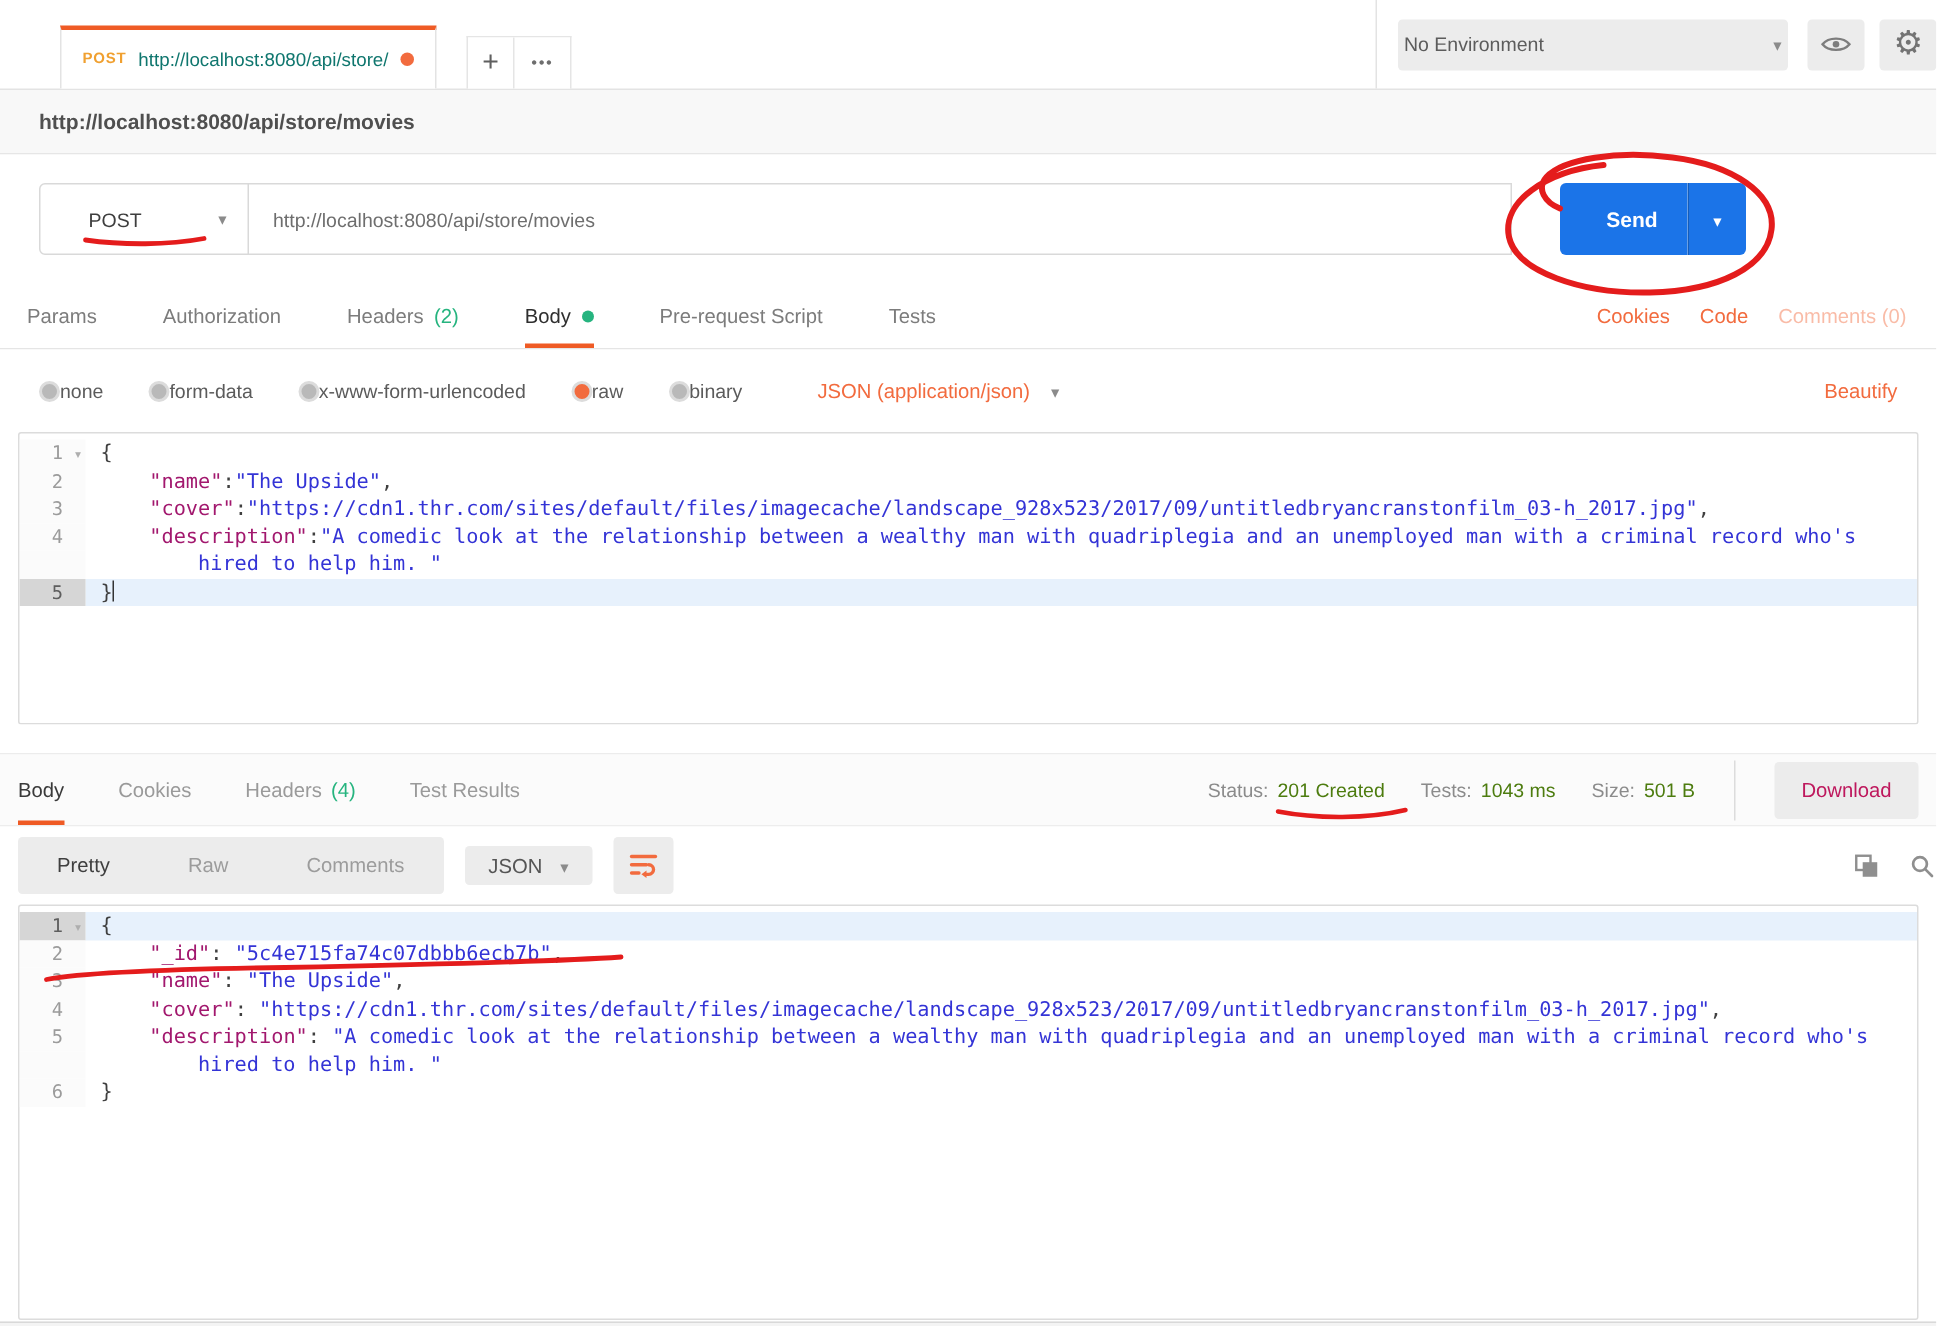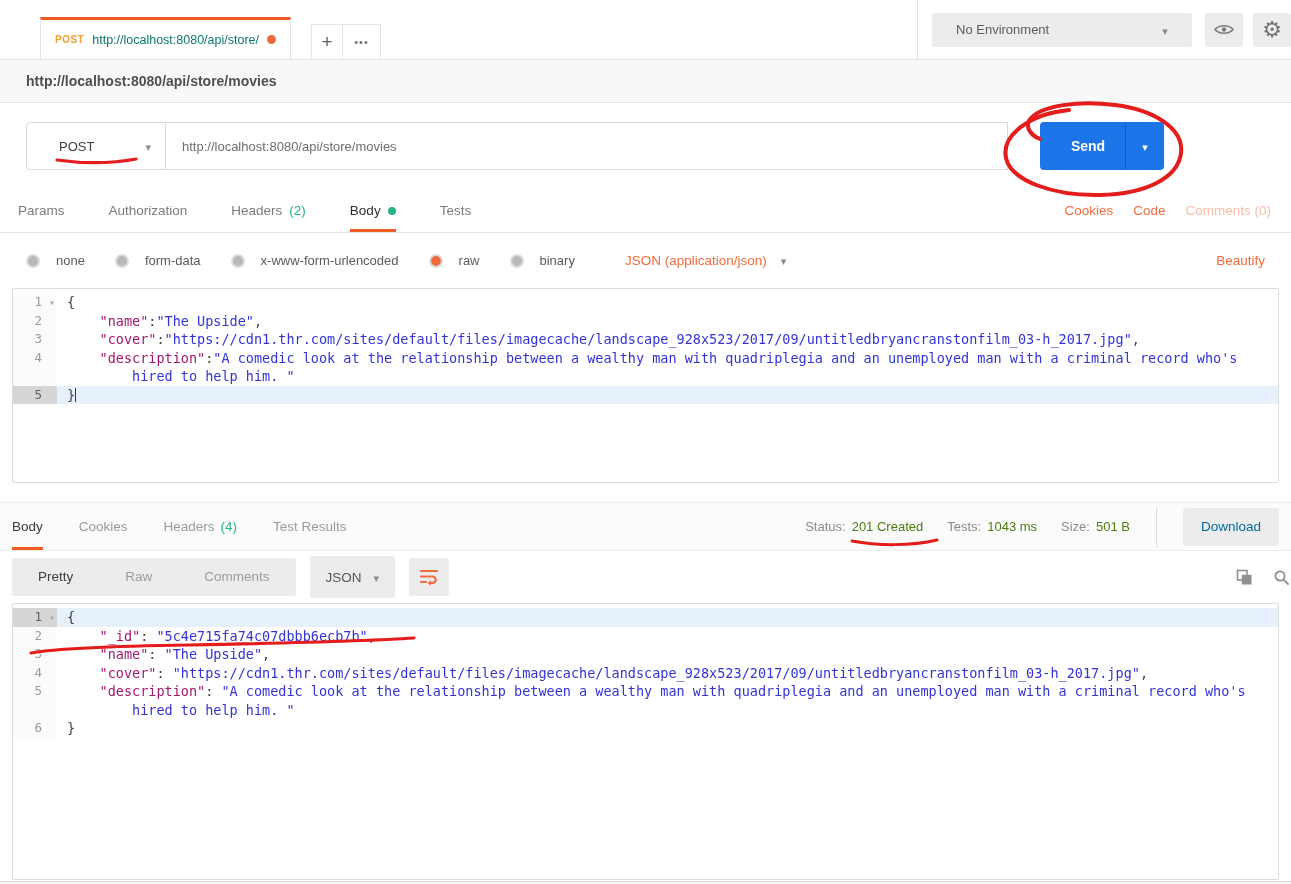--- a/index.html
+++ b/index.html
@@ -13,21 +13,21 @@
              border-top:3px solid #EF5B25; display:flex; align-items:center; gap:8px; padding:0 14px; cursor:default; }
   .tab-method { font-size:10px; font-weight:bold; color:#F0A030; letter-spacing:.5px; }
   .tab-url { font-size:12.5px; color:#0f766e; }
   .tab-dot { width:9px; height:9px; border-radius:50%; background:#F26B3E; }
   .mini-tabs { display:flex; margin-left:20px; margin-bottom:0; height:35px; border:1px solid #e5e5e5; border-bottom:none; }
   .mini-tab { display:flex; align-items:center; justify-content:center; color:#5f5f5f; background:#fff; cursor:pointer; }
   .mini-tab.plus { width:30px; font-size:19px; font-weight:300; }
   .mini-tab.more { width:38px; font-size:11px; letter-spacing:1px; border-left:1px solid #e5e5e5; color:#6e6e6e; }
   .env-area { width:374px; border-left:1px solid #e3e3e3; display:flex; align-items:center; }
   .env-select { width:262px; height:34px; margin-left:14px; background:#ececec; border-radius:3px;
-                display:flex; align-items:center; justify-content:space-between; padding:0 24px; cursor:pointer; }
+                display:flex; align-items:center; justify-content:space-between; padding:0 4px; cursor:pointer; }
   .env-select span:first-child { font-size:13px; color:#5c5c5c; }
   .icon-btn { width:39px; height:34px; background:#ececec; border-radius:3px; display:flex; align-items:center;
               justify-content:center; margin-left:13px; cursor:pointer; }
   .icon-btn.gear-btn { margin-left:10px; width:38px; }
   .gear::after { content:"\2699"; font-size:22px; color:#737373; line-height:1; }
   .caret::after { content:"\25BE"; font-size:11px; color:#8b8b8b; }
 
   
   .title-row { height:43px; background:#f8f8f8; border-bottom:1px solid #e6e6e6; display:flex; align-items:center; padding-left:26px; }
   .title-row span { font-size:14px; font-weight:bold; color:#4f4f4f; }
@@ -58,21 +58,21 @@
           border-bottom:3px solid transparent; padding-top:3px; }
   .rtab.active { color:#2f2f2f; border-bottom-color:#EF5B25; }
   .rtab .count { color:#26B47F; }
   .green-dot { width:8px; height:8px; border-radius:50%; background:#26B47F; }
   .req-tabs-right { margin-left:auto; display:flex; align-items:center; gap:20px; }
   .link { color:#F26B3E; font-size:13.5px; cursor:pointer; }
   .link.faded { opacity:.45; }
 
   
   .body-type-row { height:55px; display:flex; align-items:center; padding:0 26px; gap:30px; background:#fff; }
-  .bt { display:flex; align-items:center; gap:16px; font-size:13px; color:#5b5b5b; cursor:pointer; }
+  .bt { display:flex; align-items:center; gap:0; font-size:13px; color:#5b5b5b; cursor:pointer; }
   .radio { width:14px; height:14px; border-radius:50%; background:#b9b9b9; border:2.5px solid #dcdcdc; }
   .radio.on { background:#F26B3E; }
   .json-type { display:flex; align-items:center; gap:14px; color:#F26B3E; font-size:13.5px; cursor:pointer; margin-left:20px; }
   .beautify { margin-left:auto; }
 
   
   .editor { margin:0 12px; border:1px solid #dcdcdc; border-radius:2px; background:#fff; overflow:hidden;
             font-family:"DejaVu Sans Mono", monospace; font-size:13.5px; line-height:18.5px; padding-top:4px; }
   #req-editor { height:195px; }
   #resp-editor { height:277px; }
@@ -94,29 +94,29 @@
   
   .resp-header { height:48px; display:flex; align-items:stretch; padding:0 12px; background:#fbfbfb; border-bottom:1px solid #ededed; }
   .resp-tab { display:flex; align-items:center; font-size:13.5px; color:#9a9a9a; margin-right:36px; cursor:pointer;
               border-bottom:3px solid transparent; padding-top:3px; gap:6px; }
   .resp-tab.active { color:#3a3a3a; border-bottom-color:#EF5B25; }
   .resp-meta { margin-left:auto; display:flex; align-items:center; gap:24px; }
   .meta-group { display:flex; align-items:center; gap:6px; font-size:13px; }
   .meta-label { color:#8b8b8b; }
   .meta-value { color:#4d7c0f; }
   .meta-divider { width:1px; height:40px; background:#dcdcdc; margin:0 2px; }
-  .download-btn { height:38px; padding:0 18px; background:#ececec; border:none; border-radius:3px; color:#0369a1;
+  .download-btn { height:38px; padding:0 18px; background:#ececec; border:none; border-radius:3px; color:#be185d;
                   font-size:13.5px; cursor:pointer; font-family:"Liberation Sans",sans-serif; }
 
   
   .resp-toolbar { height:52px; display:flex; align-items:center; padding:0 1px 0 12px; gap:14px; background:#fff; }
   .view-group { height:38px; background:#ececec; border-radius:3px; display:flex; align-items:center; }
   .view-btn { padding:0 26px; font-size:13.5px; color:#9c9c9c; cursor:pointer; line-height:38px; }
   .view-btn.active { color:#3f3f3f; }
-  .fmt-select { height:42px; background:#ececec; border-radius:3px; display:flex; align-items:center; gap:12px;
+  .fmt-select { height:26px; background:#ececec; border-radius:3px; display:flex; align-items:center; gap:12px;
                 padding:0 16px; font-size:13.5px; color:#555; cursor:pointer;text-align:right; }
   .wrap-btn { width:40px; height:38px; background:#ececec; border-radius:3px; display:flex; align-items:center;
               justify-content:center; cursor:pointer; }
   .resp-tools-right { margin-left:auto; display:flex; align-items:center; gap:20px; }
   .tool-icon { cursor:pointer; display:flex; }
 
   .bottom-strip { position:absolute; left:0; right:0; bottom:0; height:3px; background:#f4f4f4; border-top:1px solid #d9d9d9; }
 
   
   #annotations { position:absolute; inset:0; z-index:60; pointer-events:none; }
@@ -177,20 +177,21 @@
     <span class="rtab">Params</span>
     <span class="rtab">Authorization</span>
     <span class="rtab">
       <span>Headers</span>
       <span class="count">(2)</span>
     </span>
     <span class="rtab active">
       <span>Body</span>
       <span class="green-dot"></span>
     </span>
+    <span class="rtab">Pre-request Script</span>
     <span class="rtab">Tests</span>
     <div class="req-tabs-right">
       <span class="link">Cookies</span>
       <span class="link">Code</span>
       <span class="link faded">Comments (0)</span>
     </div>
   </nav>
 
   <div class="body-type-row">
     <label class="bt">

